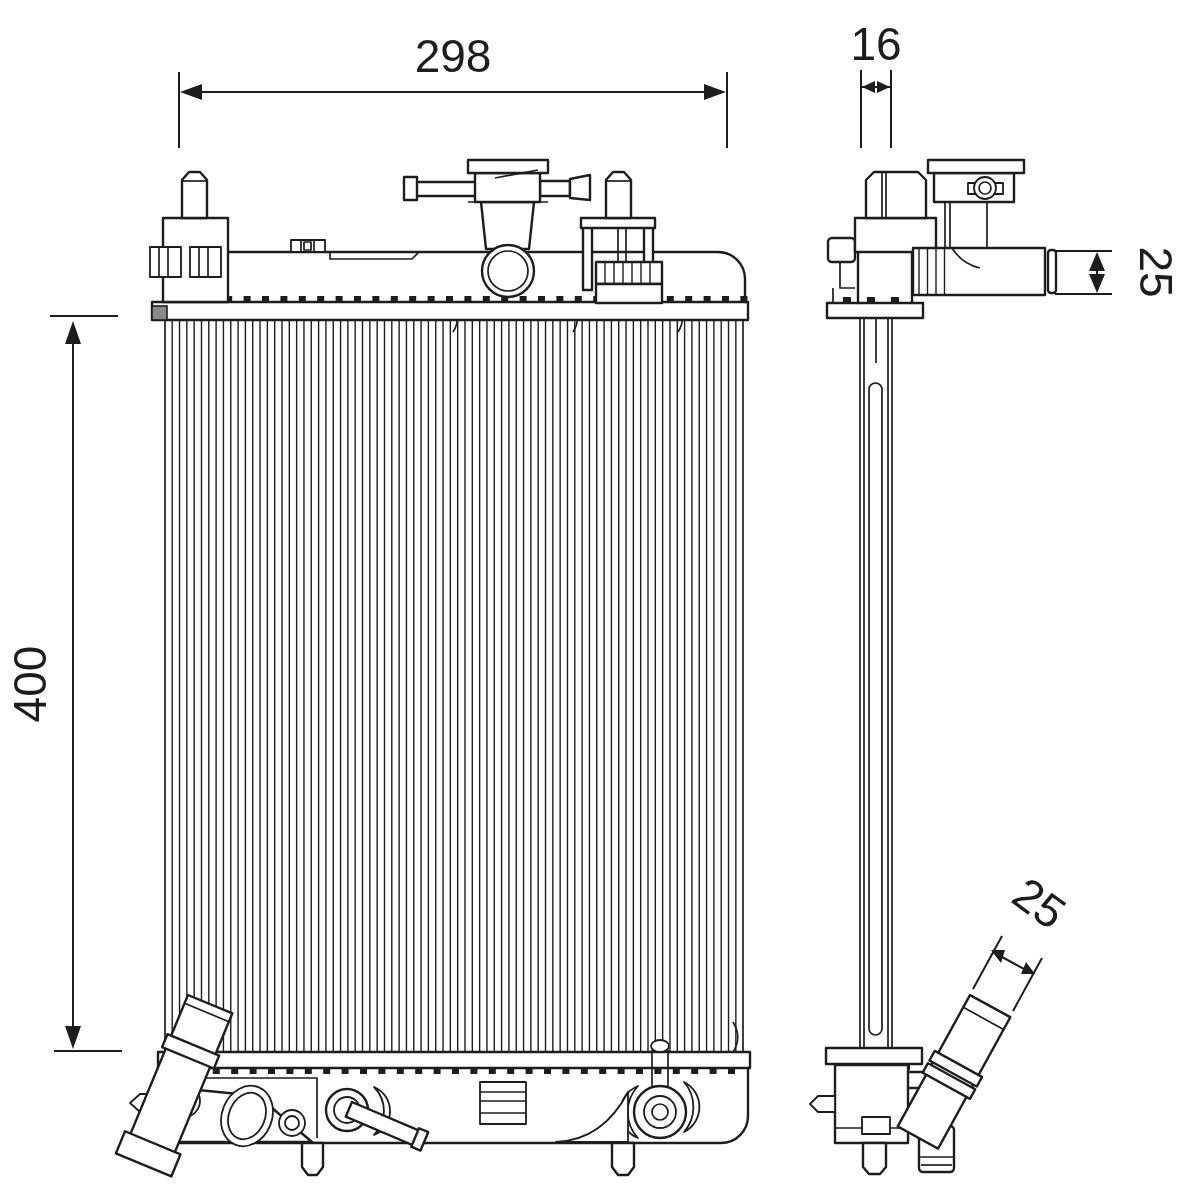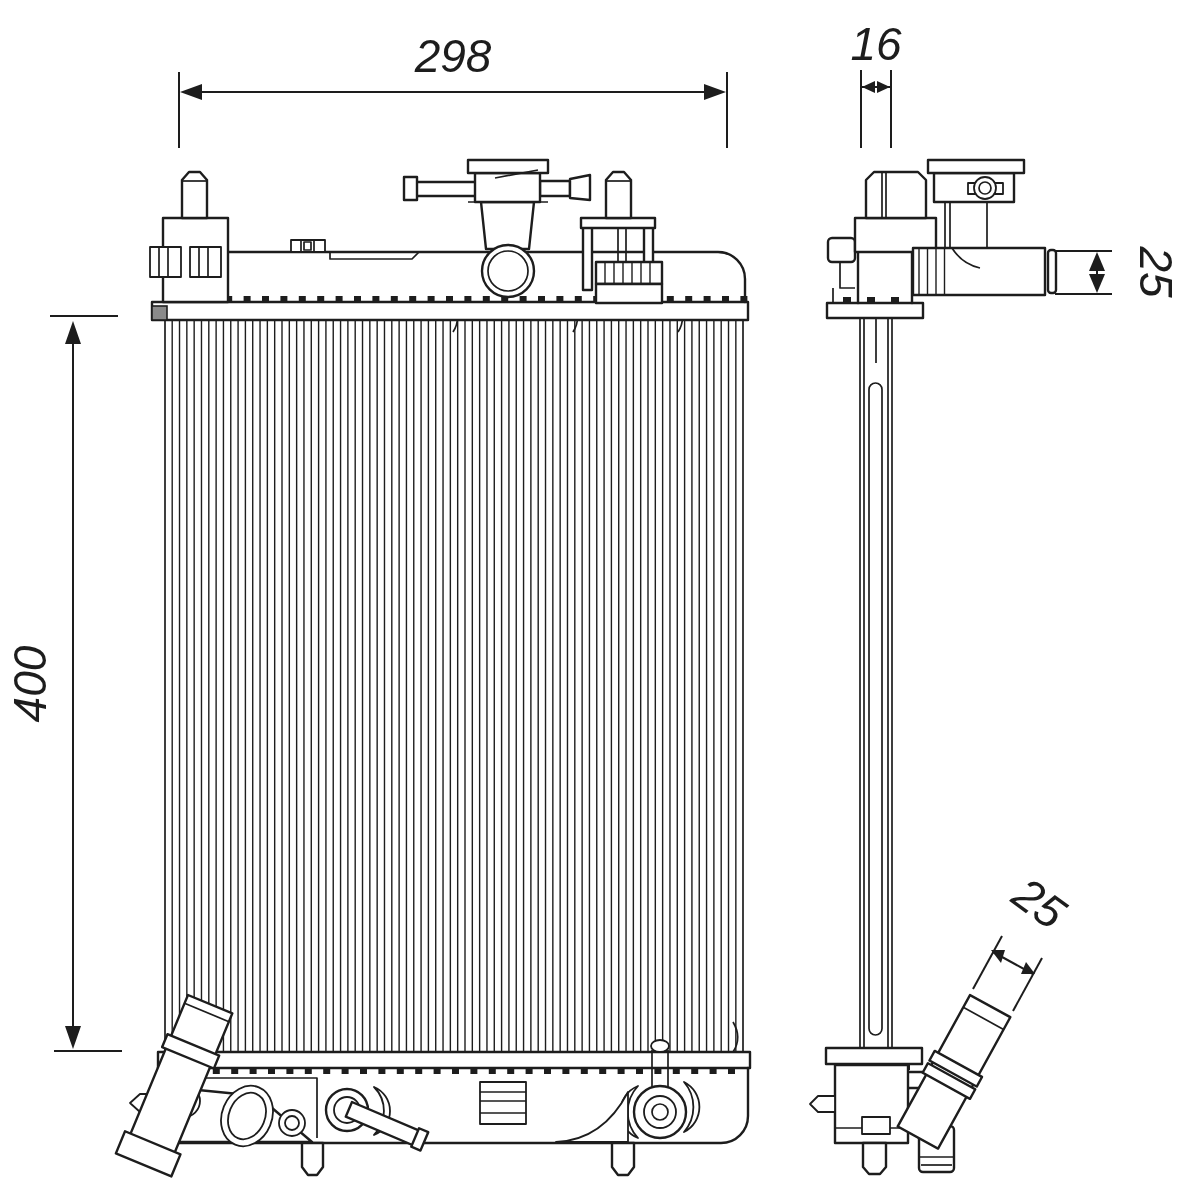--- a/index.html
+++ b/index.html
@@ -1,17 +1,17 @@
 <!DOCTYPE html>
 <html><head>
 <meta charset="utf-8">
 <style>
   html,body{margin:0;padding:0;background:#ffffff;}
   .stage{position:relative;width:1190px;height:1200px;background:#ffffff;overflow:hidden;
-         font-family:"Liberation Sans", sans-serif;font-style:italic;}
+         font-family:"Liberation Sans", sans-serif;}
   svg{display:block;}
   .outline{fill:none;stroke:#1d1d1d;stroke-width:2.4;stroke-linejoin:round;stroke-linecap:round;}
   .outline-thin{fill:none;stroke:#1d1d1d;stroke-width:1.7;stroke-linejoin:round;}
   .white{fill:#ffffff;stroke:#1d1d1d;stroke-width:2.4;stroke-linejoin:round;}
   .white-thin{fill:#ffffff;stroke:#1d1d1d;stroke-width:1.8;stroke-linejoin:round;}
   .dim{stroke:#1d1d1d;stroke-width:2;fill:none;}
   .dimhead{fill:#1d1d1d;stroke:none;}
   .dimtext{fill:#1d1d1d;font-size:46px;font-family:"Liberation Sans", sans-serif;}
   .fins line{stroke:#1d1d1d;stroke-width:1.4;}
   .dashes rect{fill:#1d1d1d;stroke:none;}

